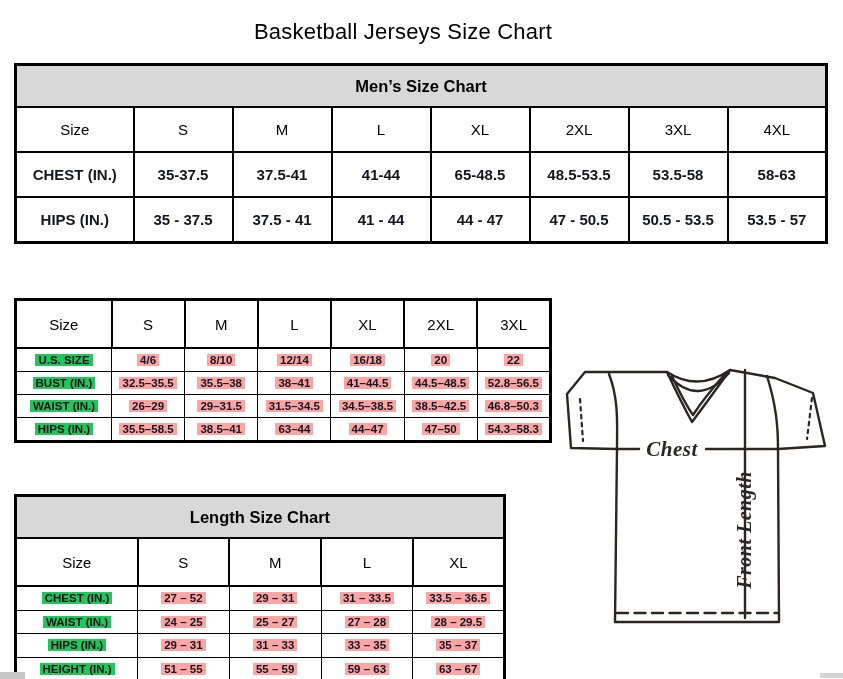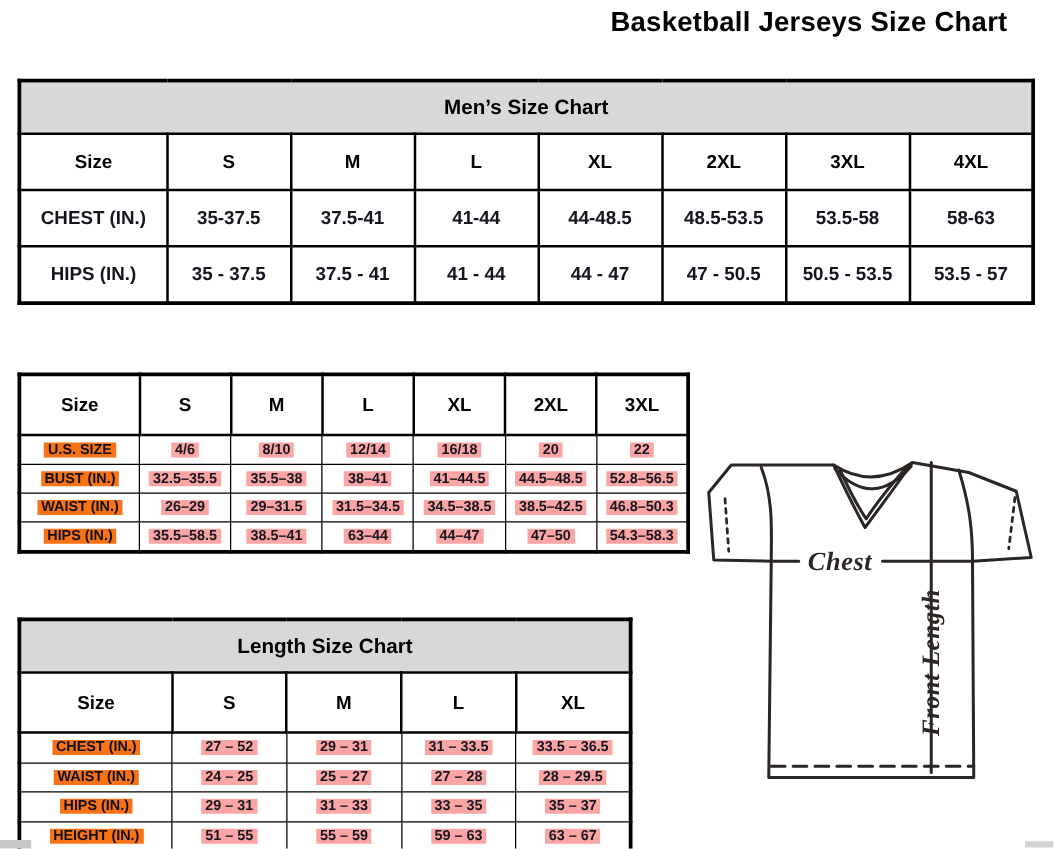--- a/index.html
+++ b/index.html
@@ -1,38 +1,38 @@
 <!DOCTYPE html>
 <html><head>
 <meta charset="utf-8">
 <style>
   html,body{margin:0;padding:0;background:#ffffff;}
   #page{position:relative;width:843px;height:679px;background:#ffffff;overflow:hidden;
         font-family:"Liberation Sans","DejaVu Sans",sans-serif;color:#000;}
-  #page-title{position:absolute;top:5px;left:0;width:806px;text-align:right;
-        font-size:22px;font-weight:700;letter-spacing:.2px;}
+  #page-title{position:absolute;top:19px;left:0;width:806px;text-align:center;
+        font-size:22px;font-weight:400;letter-spacing:.2px;}
   table.chart{border-collapse:collapse;table-layout:fixed;position:absolute;background:#fff;}
   table.chart th,table.chart td{border:2px solid #000;text-align:center;vertical-align:middle;
         padding:0;overflow:hidden;white-space:nowrap;}
   table.chart{border:3px solid #000;}
   tr.band th{background:#d8d8d8;font-size:16.5px;font-weight:700;height:40px;}
-  tr.sizes td{font-weight:700;}
+  tr.sizes td{font-weight:400;}
   #mens{left:14px;top:63px;width:814px;}
   #mens tr.sizes td{height:43px;font-size:15px;}
   #mens tr.vals td{height:43px;font-size:15px;font-weight:700;color:#15151f;}
   #mens td.rowlab{font-size:14.5px;color:#000;}
   #womens{left:14px;top:298px;width:538px;}
   #womens tr.sizes td{height:46px;font-size:15px;}
   #youth{left:14px;top:494px;width:492px;}
   #youth tr.sizes td{height:46px;font-size:15px;}
   tr.small td{height:22px;font-size:11.5px;font-weight:700;color:#15151f;
         border-width:1.5px;}
   #youth tr.small td{height:22.5px;}
   tr.small .hl{background:#fca5a5;padding:0 3px;}
-  tr.small td.rowlab .hl{background:#f97316;color:#101018;}
+  tr.small td.rowlab .hl{background:#22c55e;color:#101018;}
   #jersey-diagram{position:absolute;left:555px;top:360px;}
   #jersey-diagram text{font-family:"Liberation Serif","DejaVu Serif",serif;
         font-style:italic;font-weight:700;fill:#2b2523;}
   .artifact{position:absolute;}
   #artifact-left{left:0;top:672px;width:25px;height:7px;background:#c6c6c6;}
   #artifact-right{left:820px;top:673px;width:23px;height:5px;background:#d4d4d4;}
 </style>
 </head>
 <body>
 
@@ -57,21 +57,21 @@
       <td>XL</td>
       <td>2XL</td>
       <td>3XL</td>
       <td>4XL</td>
     </tr>
     <tr class="vals">
       <td class="rowlab">CHEST (IN.)</td>
       <td>35-37.5</td>
       <td>37.5-41</td>
       <td>41-44</td>
-      <td>44-48.5</td>
+      <td>65-48.5</td>
       <td>48.5-53.5</td>
       <td>53.5-58</td>
       <td>58-63</td>
     </tr>
     <tr class="vals">
       <td class="rowlab">HIPS (IN.)</td>
       <td>35 - 37.5</td>
       <td>37.5 - 41</td>
       <td>41 - 44</td>
       <td>44 - 47</td>

